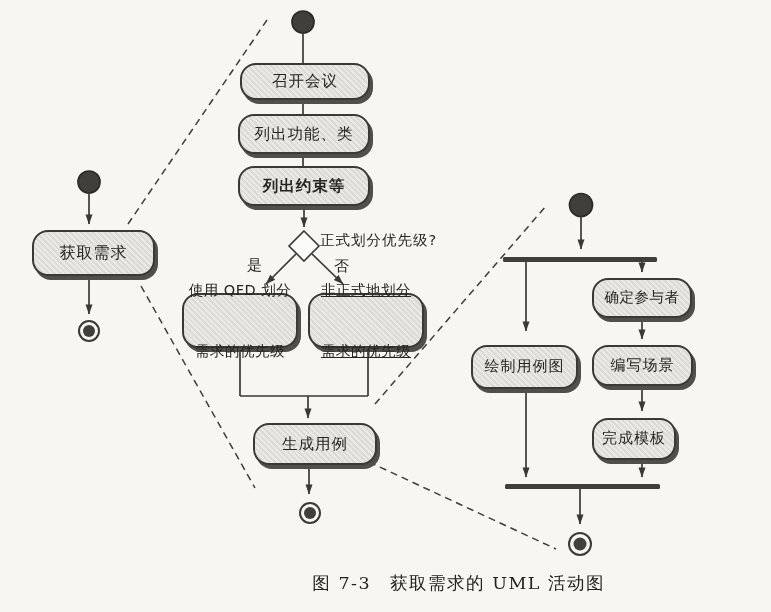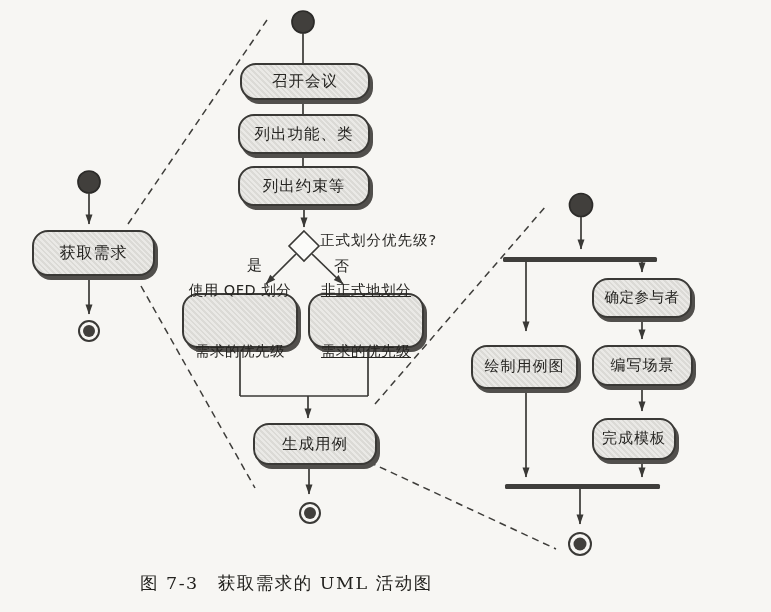--- a/index.html
+++ b/index.html
@@ -41,21 +41,21 @@
     position: absolute;
     color: #262522;
     font-size: 15px;
     letter-spacing: 1px;
     white-space: nowrap;
   }
   .decision-label { font-size: 14.5px; }
   .caption {
     position: absolute;
     left: 140px; top: 571px; width: 465px;
-    text-align: left;
+    text-align: right;
     font-family: "DejaVu Serif", "Liberation Serif", serif;
     font-size: 17.5px;
     color: #23221f;
     letter-spacing: 1.5px;
   }
 </style>
 </head>
 <body>
 
 <div class="canvas">
@@ -128,21 +128,21 @@
   </div>
 
   <div class="node" style="left:238px; top:114px; width:132px; height:40px;">
     <span>列出功能、类</span>
   </div>
 
   <div class="node" style="left:240px; top:63px; width:130px; height:37px;">
     <span>召开会议</span>
   </div>
 
-  <div class="node" style="left:238px; top:166px; width:132px; height:40px;">
+  <div class="node" style="left:238px; top:166px; width:132px; height:40px;font-weight:bold;">
     <span>列出约束等</span>
   </div>
 
   <div class="node two-line" style="left:182px; top:293px; width:116px; height:55px;">
     <span>使用 QFD 划分</span>
     <span>需求的优先级</span>
   </div>
 
   <div class="node two-line" style="left:308px; top:293px; width:116px; height:55px;text-decoration:underline;">
     <span>非正式地划分</span>

